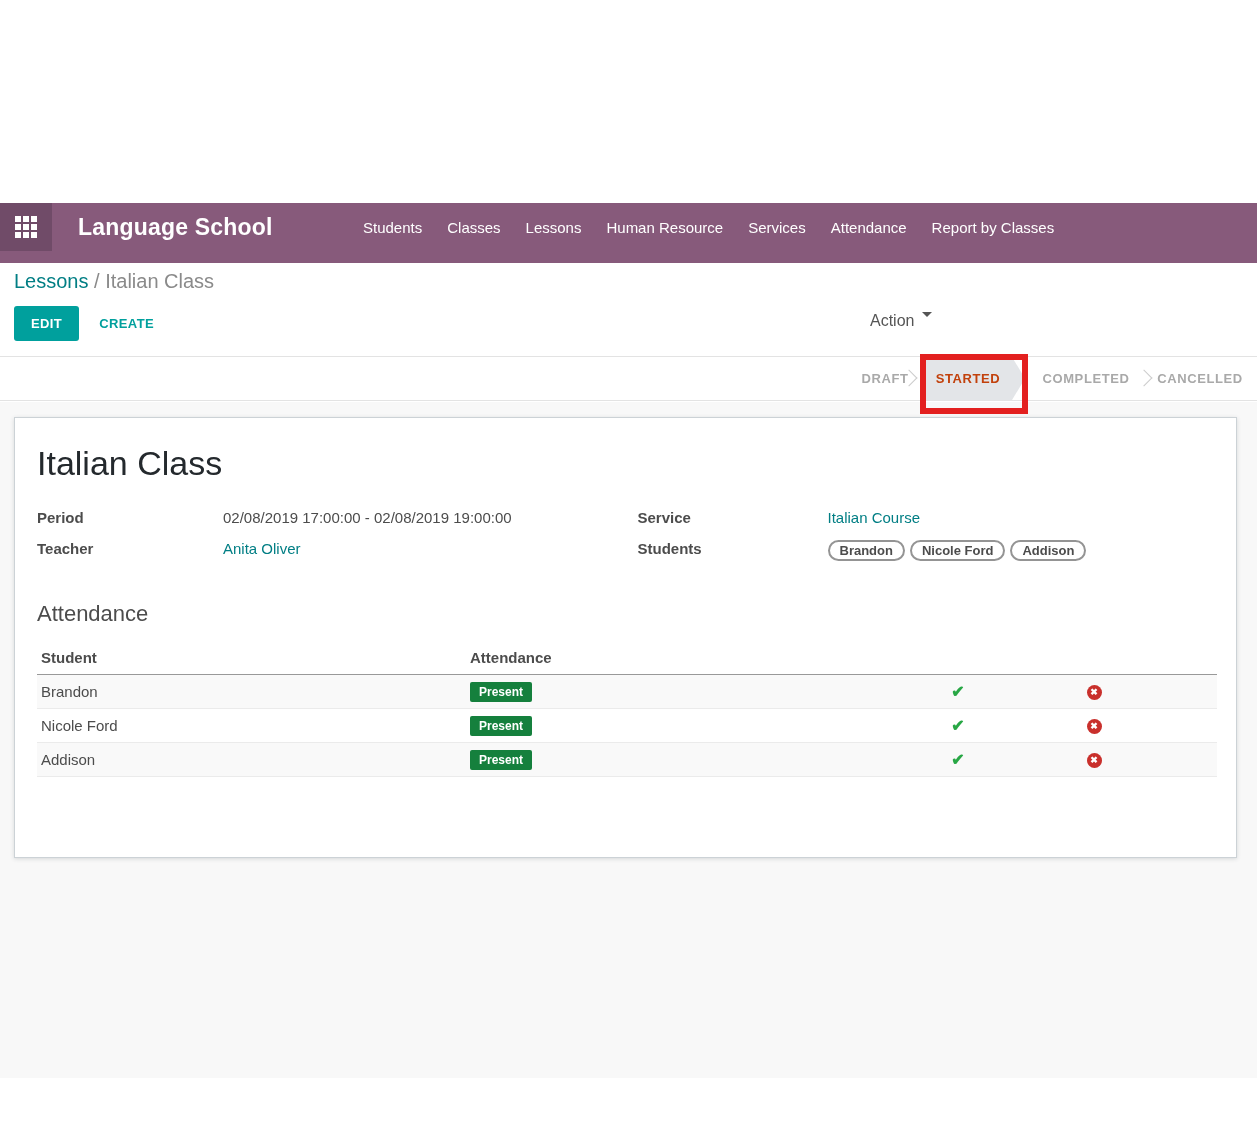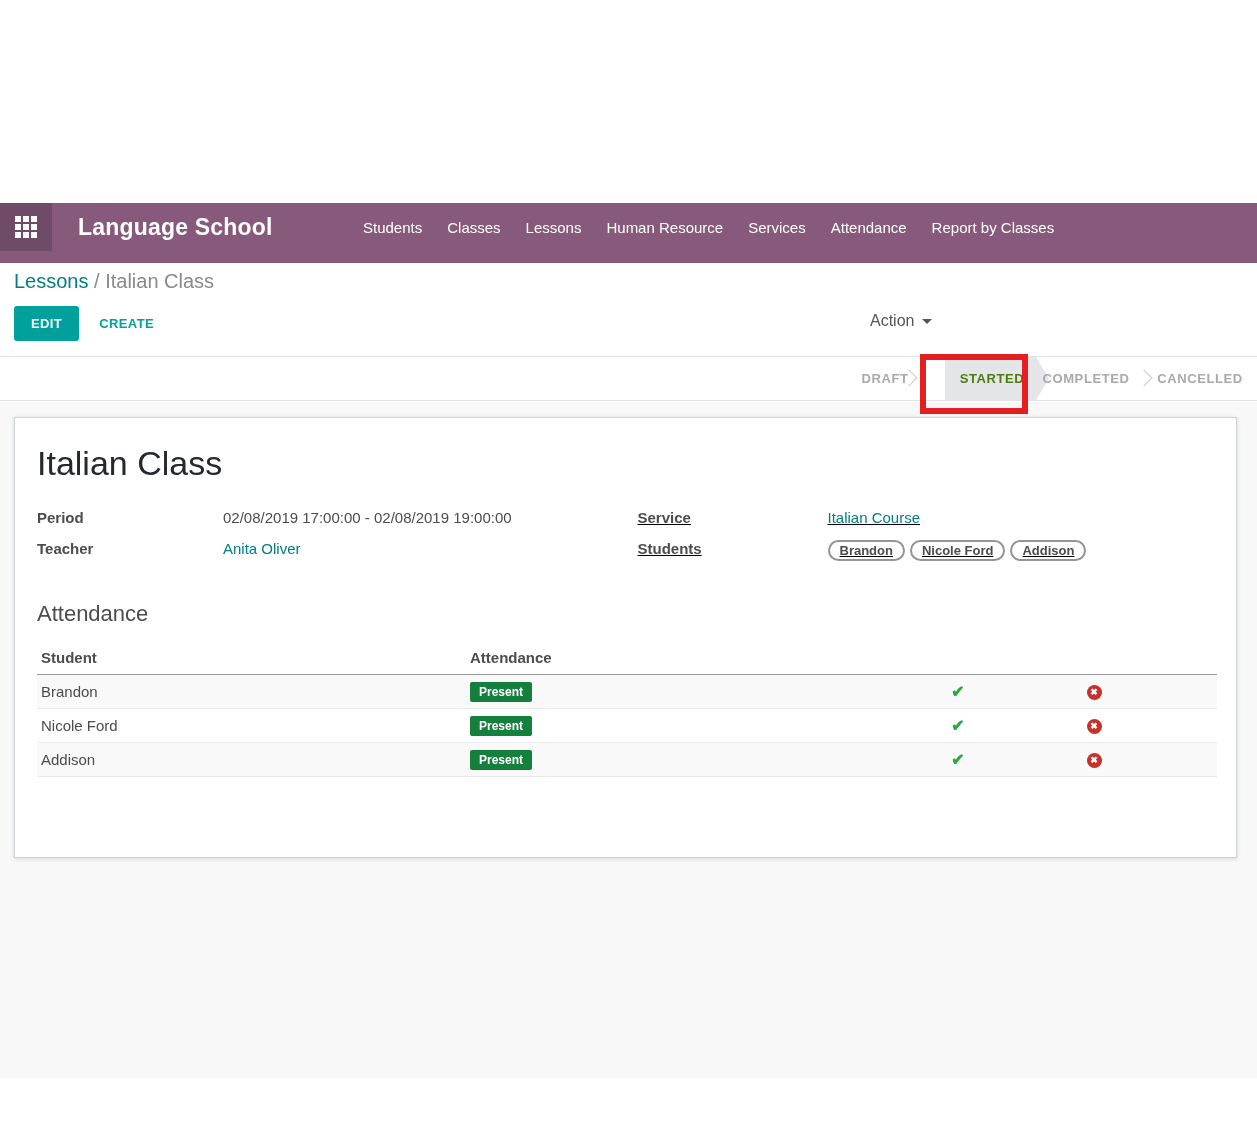--- a/index.html
+++ b/index.html
@@ -20,54 +20,54 @@
 
   
   .breadcrumb { position:absolute; left:14px; top:270px; font-size:20px; }
   .bc-link { color:#017e84; cursor:pointer; }
   .bc-sep, .bc-current { color:#8a8a8a; }
   .cp-buttons { position:absolute; left:14px; top:306px; display:flex; align-items:flex-end; }
   .btn { border:none; border-radius:3px; font-family:"Liberation Sans",sans-serif;
          font-size:13px; font-weight:bold; letter-spacing:0.4px; cursor:pointer; }
   .btn-primary { background:#00a09d; color:#fff; padding:10px 17px; }
   .btn-link { background:transparent; color:#00a09d; padding:10px 6px; margin-left:14px; }
-  .action-dd { position:absolute; left:862px; top:308px; display:flex; align-items:center;
+  .action-dd { position:absolute; left:862px; top:308px; display:flex; align-items:flex-start;
                gap:8px; color:#555; font-size:16px; cursor:pointer; padding:4px 8px; }
   .caret { width:0; height:0; border-left:5px solid transparent; border-right:5px solid transparent;
            border-top:5px solid #555; display:inline-block; }
 
   
   .statusbar { position:absolute; left:0; top:356px; width:1257px; height:45px; background:#fff;
                border-top:1px solid #e3e3e3; border-bottom:1px solid #e3e3e3; }
   .sb-buttons { position:absolute; left:10px; top:4px; display:flex; gap:4px; }
   .btn-complete { box-shadow:0 0 0 3px #8ad2cf; }
   .sb-buttons .btn-primary { padding:9px 15px; }
   .step { position:absolute; top:0; height:43px; line-height:43px; text-align:center;
           font-size:13px; font-weight:bold; letter-spacing:0.6px; color:#a9a9a9; cursor:pointer; }
   .step-draft     { left:845px;  width:80px; }
-  .step-started   { left:945px;  width:104px; background:#e3e5e8; color:#4d7c0f;
+  .step-started   { left:921px;  width:104px; background:#e3e5e8; color:#c2410c;
                     clip-path:polygon(0 0, calc(100% - 13px) 0, 100% 50%, calc(100% - 13px) 100%, 0 100%);
                     padding-right:10px; }
   .step-completed { left:1038px; width:96px; }
   .step-cancelled { left:1150px; width:100px; }
   .chev { position:absolute; top:15px; width:12px; height:12px;
           border-top:1px solid #ccc; border-right:1px solid #ccc; transform:rotate(45deg); }
   .chev-1 { left:903px; } .chev-2 { left:1138px; }
   .red-box { position:absolute; left:920px; top:-3px; width:108px; height:60px;
              border:6px solid #e3201f; z-index:6; pointer-events:none; }
 
   
   .page-bg { position:absolute; left:0; top:402px; width:1257px; height:676px; background:#f8f8f8; }
   .sheet { position:absolute; left:14px; top:15px; width:1223px; height:441px; background:#fff;
            border:1px solid #ccd2d6; box-shadow:0 1px 4px rgba(60,70,80,0.18); padding:18px 22px; }
   .sheet h1 { font-size:34px; font-weight:400; color:#24292d; margin:8px 0 0 0; }
 
   .fields { display:flex; margin-top:26px; }
   .fgroup { width:50%; }
-  .fgroup.right { padding-left:0;text-decoration:underline; }
+  .fgroup.right { padding-left:0; }
   .frow { display:flex; align-items:flex-start; margin-bottom:9px; min-height:22px; }
   .flabel { font-weight:bold; color:#4c4c4c; font-size:15px; flex:0 0 186px; }
   .fgroup.right .flabel { flex:0 0 190px; margin-left:12px; }
   .fvalue { color:#4c4c4c; font-size:15px; }
   .link { color:#017e84; cursor:pointer; }
   .tags { display:flex; gap:5px; }
   .tag { border:2px solid #949494; border-radius:12px; padding:1px 10px; font-size:13px;
          font-weight:bold; color:#4c4c4c; background:#fff; white-space:nowrap; }
 
   .section-title { font-size:22px; font-weight:400; color:#4c4c4c; margin-top:30px; }

